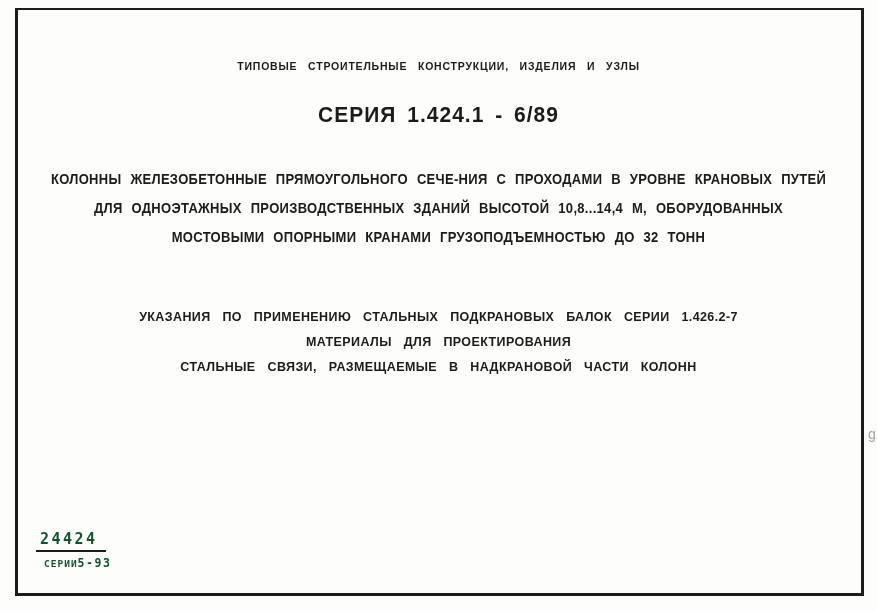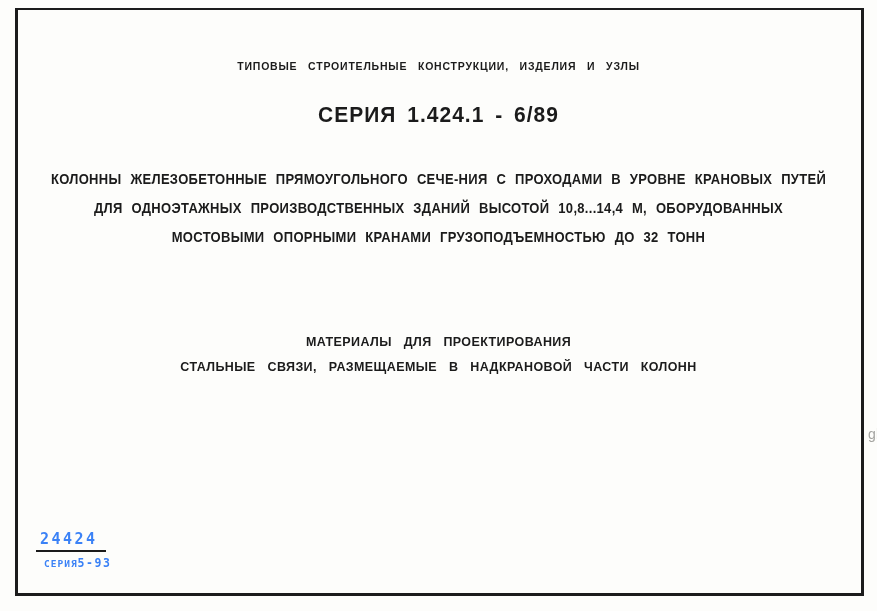--- a/index.html
+++ b/index.html
@@ -69,21 +69,21 @@
   .c1 { top: 310px; }
   .c2 { top: 335px; }
   .c3 { top: 360px; }
   .c4 { top: 386px; }
   .stamp {
     position: absolute;
     left: 36px;
     top: 532px;
     font-family: "DejaVu Sans Mono", monospace;
     font-weight: bold;
-    color: #3b82f6;
+    color: #14532d;
   }
   .stamp-number {
     font-size: 15px;
     letter-spacing: 2.5px;
     padding-left: 4px;
     line-height: 1;
   }
   .stamp-divider {
     width: 70px;
     height: 0;
@@ -124,26 +124,27 @@
 
   <div class="line header-line">ТИПОВЫЕ СТРОИТЕЛЬНЫЕ КОНСТРУКЦИИ, ИЗДЕЛИЯ И УЗЛЫ</div>
 
   <div class="line series-title">СЕРИЯ 1.424.1 - 6/89</div>
 
   <div class="line title-line t1">КОЛОННЫ ЖЕЛЕЗОБЕТОННЫЕ ПРЯМОУГОЛЬНОГО СЕЧЕ-НИЯ С ПРОХОДАМИ В УРОВНЕ КРАНОВЫХ ПУТЕЙ</div>
   <div class="line title-line t2">ДЛЯ ОДНОЭТАЖНЫХ ПРОИЗВОДСТВЕННЫХ ЗДАНИЙ ВЫСОТОЙ 10,8...14,4 М, ОБОРУДОВАННЫХ</div>
   <div class="line title-line t3">МОСТОВЫМИ ОПОРНЫМИ КРАНАМИ ГРУЗОПОДЪЕМНОСТЬЮ ДО 32 ТОНН</div>
 
 
+  <div class="line content-line c1">УКАЗАНИЯ ПО ПРИМЕНЕНИЮ СТАЛЬНЫХ ПОДКРАНОВЫХ БАЛОК СЕРИИ 1.426.2-7</div>
   <div class="line content-line c3">СТАЛЬНЫЕ СВЯЗИ, РАЗМЕЩАЕМЫЕ В НАДКРАНОВОЙ ЧАСТИ КОЛОНН</div>
   <div class="line content-line c2">МАТЕРИАЛЫ ДЛЯ ПРОЕКТИРОВАНИЯ</div>
 
   <div class="stamp">
     <div class="stamp-number">24424</div>
     <div class="stamp-divider"></div>
     <div class="stamp-price">
-      <span class="price-label">СЕРИЯ</span><span class="price-value">5-93</span>
+      <span class="price-label">СЕРИИ</span><span class="price-value">5-93</span>
     </div>
   </div>
 
   <div class="watermark">gbi22.ru</div>
 
 </div>
 
 </body></html>

